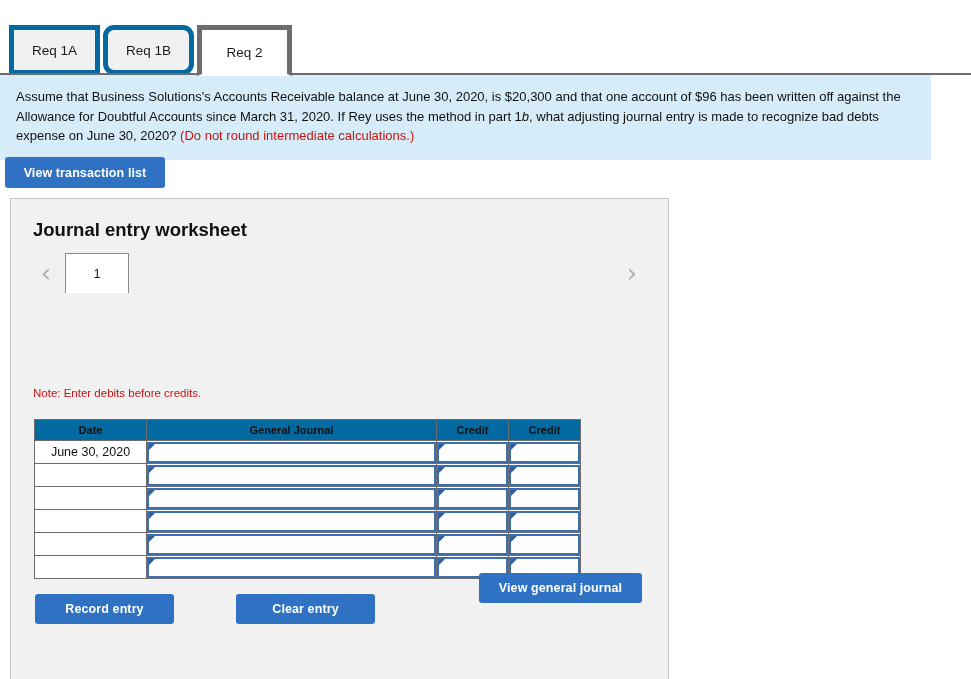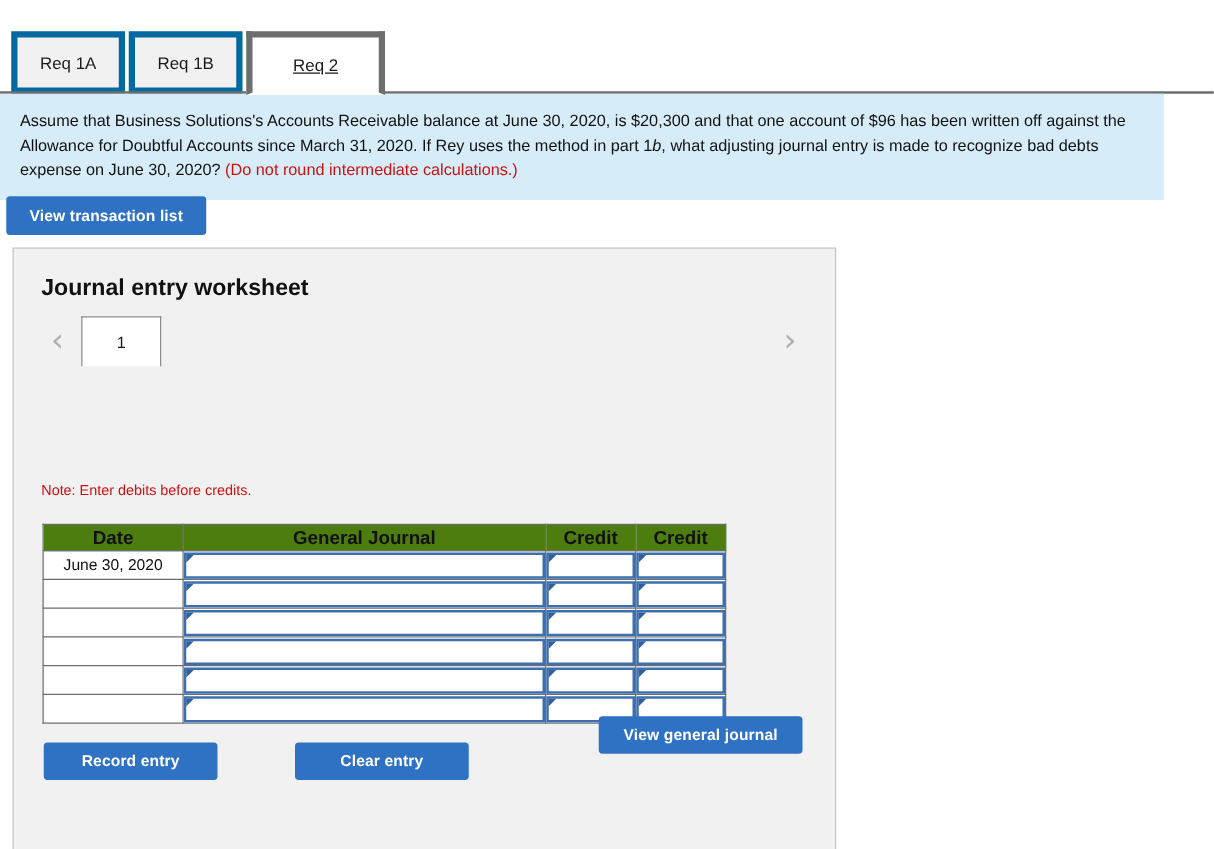--- a/index.html
+++ b/index.html
@@ -39,22 +39,22 @@
     user-select: none;
   }
   .tab.active {
     background: #ffffff;
     border-color: #6d6d6d;
     border-bottom: 2px solid #ffffff;
     height: 51px;
     z-index: 4;
   }
   #tab0 { left: 9px;  width: 91px; }
-  #tab1 { left: 103px; width: 91px; }
-  #tab2 { left: 197px; width: 111px; text-decoration: underline; }
+  #tab1 { left: 103px; width: 91px; border-radius: 11px; }
+  #tab2 { left: 197px; width: 95px; }
 
   
   .banner {
     position: absolute;
     left: 0; top: 75px;
     width: 931px;
     padding: 12px 16px 14px 16px;
     background: #d6ecf8;
     color: #111111;
     font-size: 13px;
@@ -158,24 +158,24 @@
 
   
   .jtable {
     position: absolute;
     left: 23px; top: 220px;
     border-collapse: collapse;
     table-layout: fixed;
     background: #ffffff;
   }
   .jtable th {
-    background: #4d7c0f;
+    background: #0369a1;
     border: 1px solid #6d6d6d;
     color: #111111;
-    font-size: 15px;
+    font-size: 11px;
     font-weight: bold;
     height: 21px;
     padding: 0;
     text-align: center;
   }
   .jtable td {
     border: 1px solid #6d6d6d;
     height: 23px;
     padding: 0;
     vertical-align: middle;

